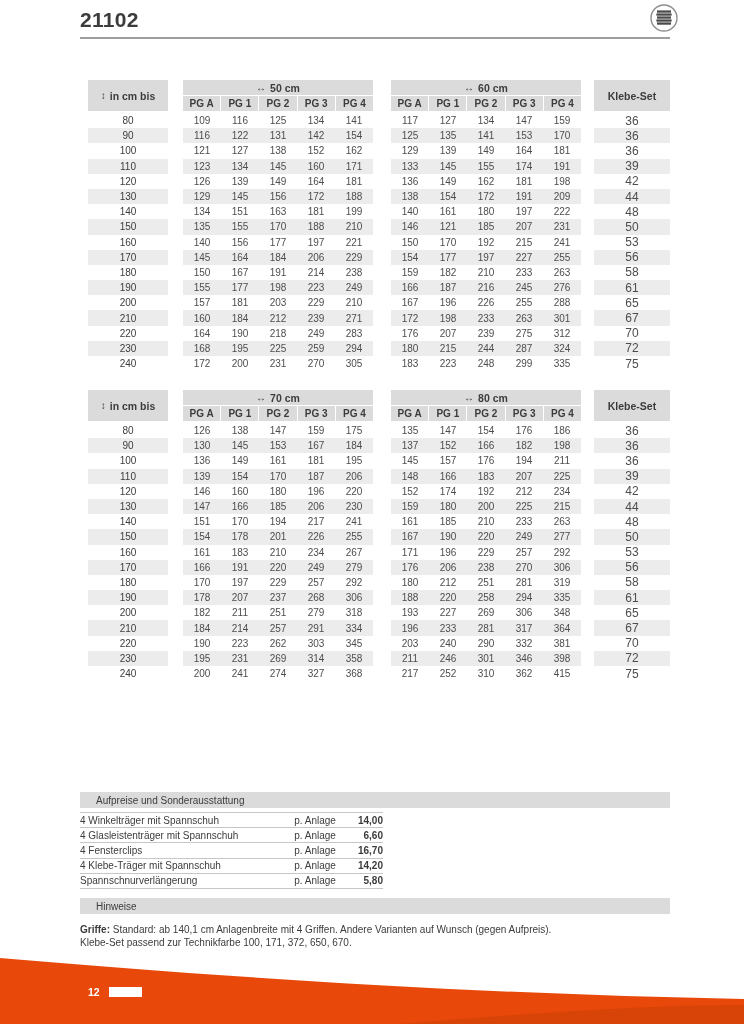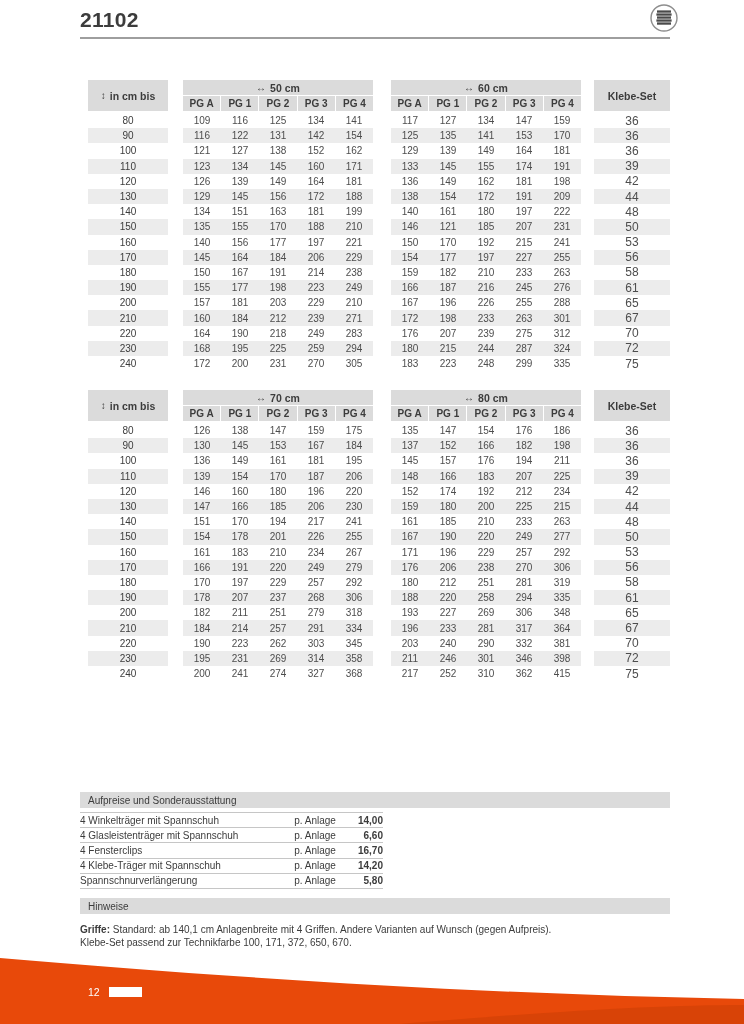--- a/index.html
+++ b/index.html
@@ -33,39 +33,39 @@
   .t-body{margin-top:2px}
   .t-row{display:flex;height:15.2px}
   .t-row > *{display:flex;align-items:center;justify-content:center}
   .striped .label-col,.striped .group-cells,.striped .klebe-col{background:#ececec}
   .row-label{font-weight:normal;font-size:10px}
   .group-cells{display:flex}
   .cell{flex:1;font-size:10px;color:#4d4d4d;display:flex;align-items:center;justify-content:center}
   .klebe-val{font-size:12px;color:#4d4d4d}
 
   
-  .section-bar{height:16px;background:#dbdbdb;font-size:10px;display:flex;align-items:center;padding-left:8px}
+  .section-bar{height:16px;background:#dbdbdb;font-size:10px;display:flex;align-items:center;padding-left:16px}
 
   
   .surcharges{top:792px}
   .s-rows{width:303px;margin-top:4px;border-bottom:1px solid #c6c6c6}
   .s-row{display:flex;height:15.2px;align-items:center;border-top:1px solid #c6c6c6;font-size:10px}
   .s-name{flex:1}
   .s-unit{width:56px;text-align:center}
   .s-price{width:40px;text-align:right;font-weight:bold}
 
   
   .notes{top:898px}
   .note-text{margin-top:9px;font-size:10px;line-height:13px}
   .bold{font-weight:bold}
 
   
   .footer-svg{position:absolute;left:0;top:954px}
   .page-num-wrap{position:absolute;left:88px;top:986px;display:flex;align-items:center}
-  .page-num{color:#fff;font-weight:normal;font-size:10.5px}
+  .page-num{color:#fff;font-weight:bold;font-size:10.5px}
   .footer-marker{width:33px;height:10px;background:#fff;margin-left:9px}
 </style>
 </head>
 <body>
 
 <div class="abs doc-header">
   <div class="page-title">21102</div>
   <div class="title-rule"></div>
 </div>
 

